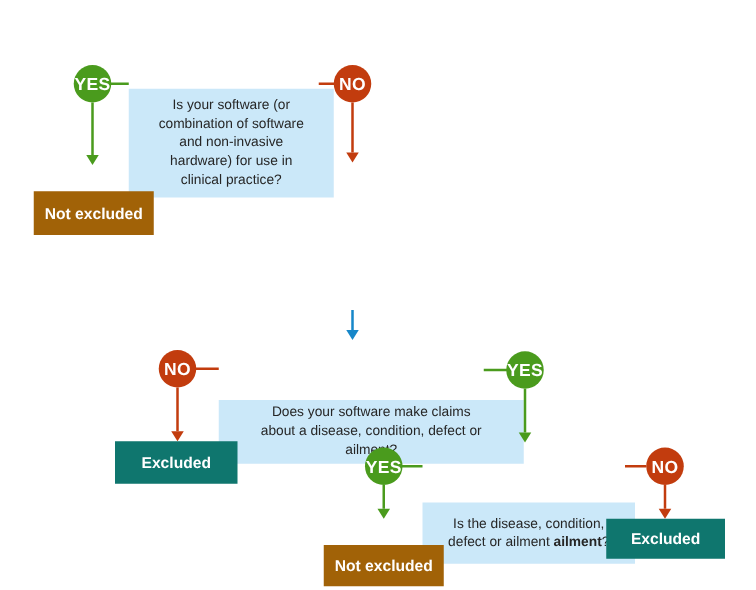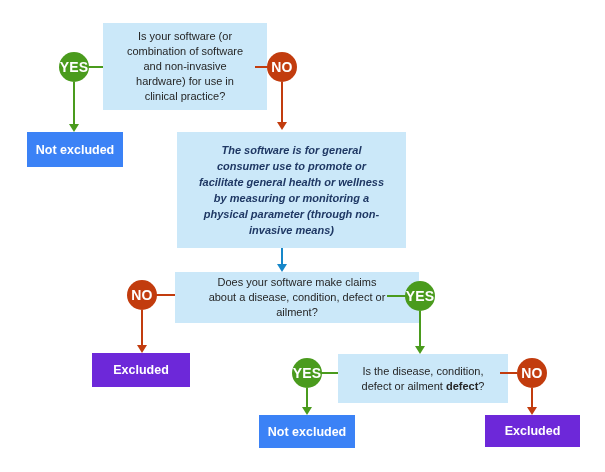--- a/index.html
+++ b/index.html
@@ -15,40 +15,41 @@
     position: absolute;
     background: #cbe8f9;
     color: #262626;
     display: flex;
     align-items: center;
     justify-content: center;
     text-align: center;
     font-size: 11px;
     line-height: 15px;
     white-space: pre-line;
+    margin-top: 48px;
   }
   .qbox .inner { white-space: pre-line; }
   .statement {
     color: #1f3864;
     font-weight: bold;
     font-style: italic;
     line-height: 16px;
   }
   .terminal {
     position: absolute;
     color: #ffffff;
     font-weight: bold;
     font-size: 12.5px;
     display: flex;
     align-items: center;
     justify-content: center;
     text-align: center;
   }
-  .dark-blue { background: #3b82f6; }
-  .purple    { background: #6d28d9; }
+  .dark-blue { background: #a16207; margin-top: 21px; }
+  .purple    { background: #0f766e; }
   .circle {
     position: absolute;
     width: 30px;
     height: 30px;
     border-radius: 50%;
     color: #ffffff;
     font-weight: bold;
     font-size: 14px;
     display: flex;
     align-items: center;
@@ -89,28 +90,20 @@
   <div class="circle green-bg" style="left:59px; top:52px;">YES</div>
   <div class="vline green-bg" style="left:73px; top:82px; height:42px;"></div>
   <div class="arrowhead ah-green" style="left:69px; top:124px;"></div>
   <div class="terminal dark-blue" style="left:27px; top:132px; width:96px; height:35px;">Not excluded</div>
 
   <div class="hline red-bg" style="left:255px; top:66px; width:13px;"></div>
   <div class="circle red-bg" style="left:267px; top:52px;">NO</div>
   <div class="vline red-bg" style="left:281px; top:82px; height:40px;"></div>
   <div class="arrowhead ah-red" style="left:277px; top:122px;"></div>
 
-  <div class="qbox statement" style="left:177px; top:132px; width:213px; height:116px; padding:0 8px;">
-    <div class="inner">The software is for general
-consumer use to promote or
-facilitate general health or wellness
-by measuring or monitoring a
-physical parameter (through non-
-invasive means)</div>
-  </div>
 
   <div class="vline blue-bg" style="left:281px; top:248px; height:16px;"></div>
   <div class="arrowhead ah-blue" style="left:277px; top:264px;"></div>
 
   <div class="qbox" style="left:175px; top:272px; width:212px; height:51px; padding:0 16px;">
     <div class="inner">Does your software make claims
 about a disease, condition, defect or
 ailment?</div>
   </div>
 
@@ -120,21 +113,21 @@
   <div class="arrowhead ah-red" style="left:137px; top:345px;"></div>
   <div class="terminal purple" style="left:92px; top:353px; width:98px; height:34px;">Excluded</div>
 
   <div class="hline green-bg" style="left:387px; top:295px; width:19px;"></div>
   <div class="circle green-bg" style="left:405px; top:281px;">YES</div>
   <div class="vline green-bg" style="left:419px; top:311px; height:35px;"></div>
   <div class="arrowhead ah-green" style="left:415px; top:346px;"></div>
 
   <div class="qbox" style="left:338px; top:354px; width:162px; height:49px; padding:0 4px;">
     <div class="inner"><span>Is the disease, condition,
-defect or ailment </span><b>defect</b><span>?</span></div>
+defect or ailment </span><b>ailment</b><span>?</span></div>
   </div>
 
   <div class="hline green-bg" style="left:321px; top:372px; width:17px;"></div>
   <div class="circle green-bg" style="left:292px; top:358px;">YES</div>
   <div class="vline green-bg" style="left:306px; top:388px; height:19px;"></div>
   <div class="arrowhead ah-green" style="left:302px; top:407px;"></div>
   <div class="terminal dark-blue" style="left:259px; top:415px; width:96px; height:33px;">Not excluded</div>
 
   <div class="hline red-bg" style="left:500px; top:372px; width:17px;"></div>
   <div class="circle red-bg" style="left:517px; top:358px;">NO</div>

